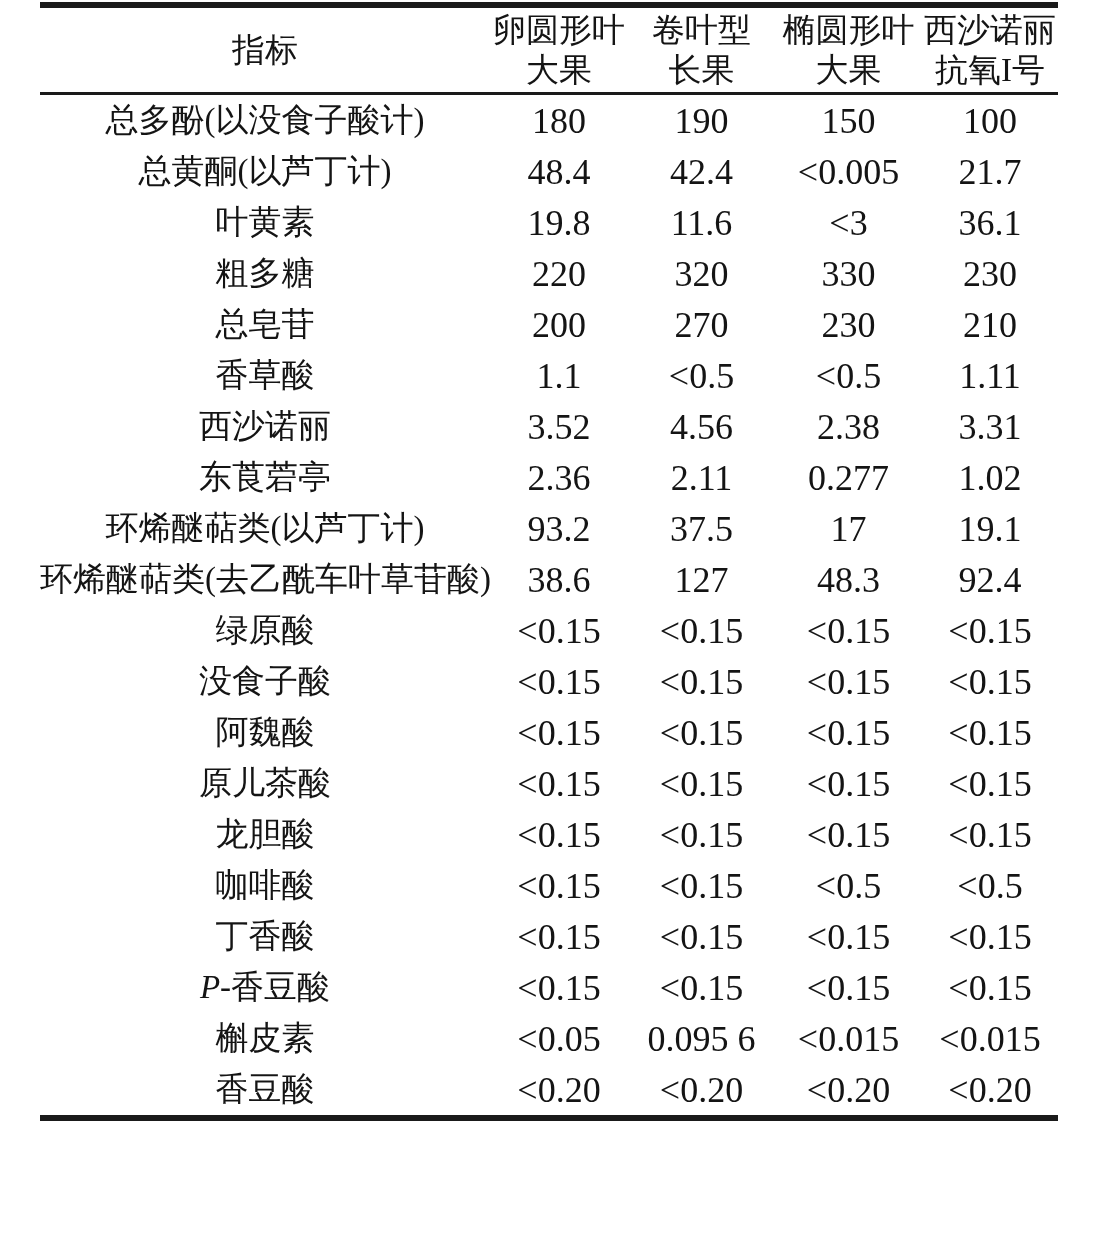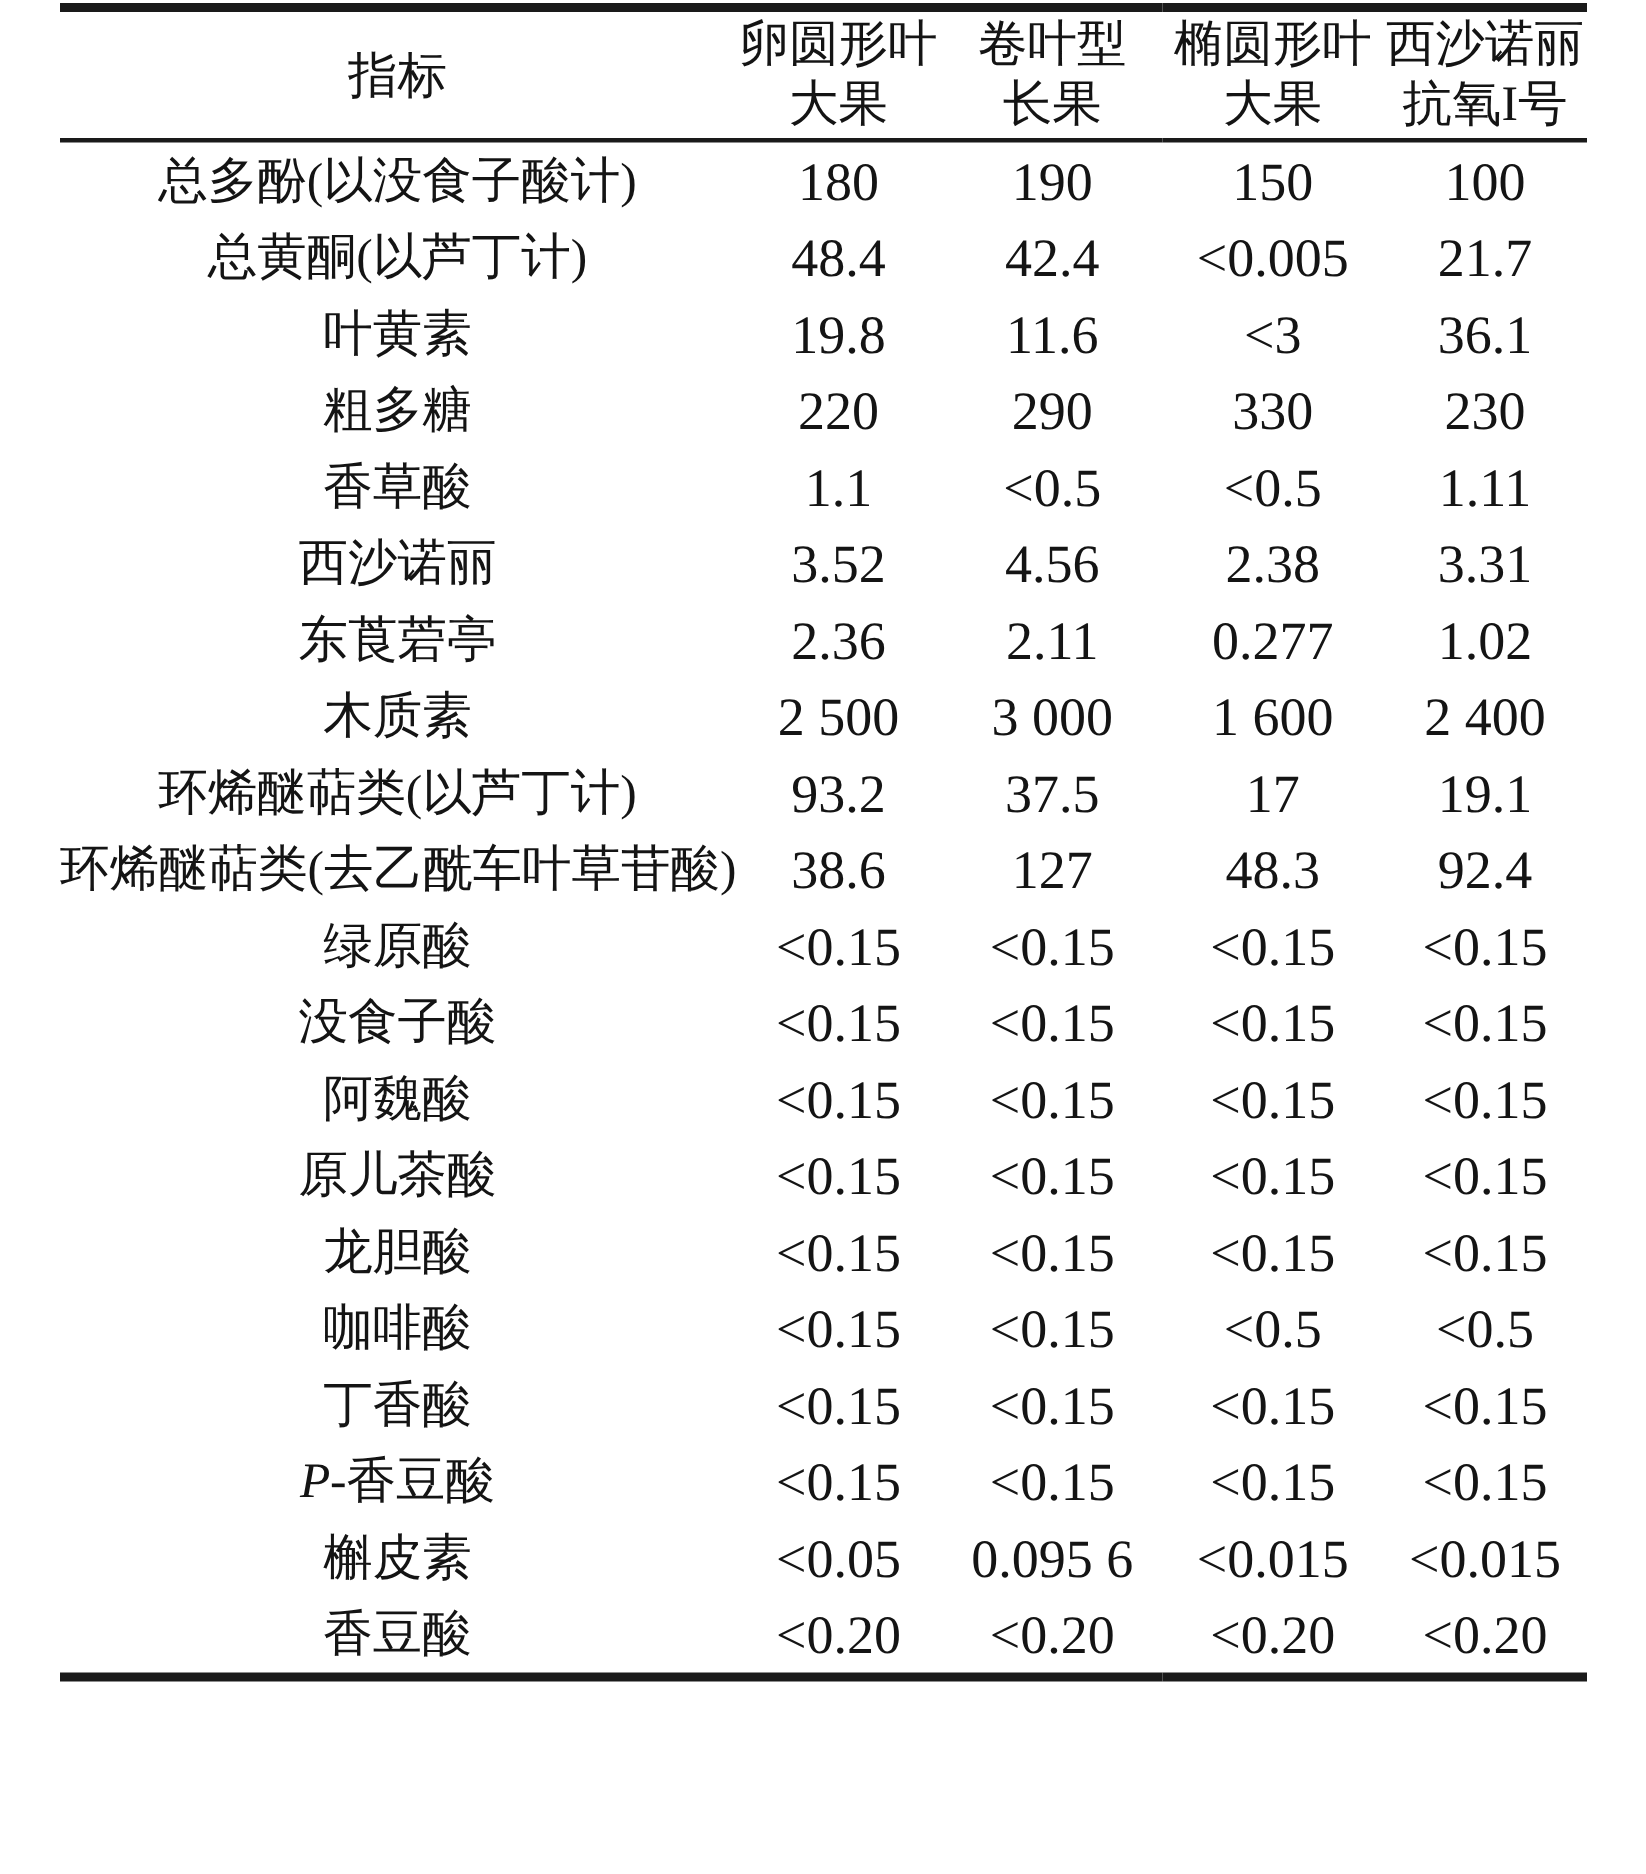--- a/index.html
+++ b/index.html
@@ -114,23 +114,30 @@
         <tr>
           <th class="row-label" scope="row">叶黄素</th>
           <td class="value-cell">19.8</td>
           <td class="value-cell">11.6</td>
           <td class="value-cell">&lt;3</td>
           <td class="value-cell">36.1</td>
         </tr>
         <tr>
           <th class="row-label" scope="row">粗多糖</th>
           <td class="value-cell">220</td>
-          <td class="value-cell">290</td>
+          <td class="value-cell">320</td>
           <td class="value-cell">330</td>
           <td class="value-cell">230</td>
+        </tr>
+        <tr>
+          <th class="row-label" scope="row">总皂苷</th>
+          <td class="value-cell">200</td>
+          <td class="value-cell">270</td>
+          <td class="value-cell">230</td>
+          <td class="value-cell">210</td>
         </tr>
         <tr>
           <th class="row-label" scope="row">香草酸</th>
           <td class="value-cell">1.1</td>
           <td class="value-cell">&lt;0.5</td>
           <td class="value-cell">&lt;0.5</td>
           <td class="value-cell">1.11</td>
         </tr>
         <tr>
           <th class="row-label" scope="row">西沙诺丽</th>
@@ -140,27 +147,20 @@
           <td class="value-cell">3.31</td>
         </tr>
         <tr>
           <th class="row-label" scope="row">东莨菪亭</th>
           <td class="value-cell">2.36</td>
           <td class="value-cell">2.11</td>
           <td class="value-cell">0.277</td>
           <td class="value-cell">1.02</td>
         </tr>
         <tr>
-          <th class="row-label" scope="row">木质素</th>
-          <td class="value-cell">2 500</td>
-          <td class="value-cell">3 000</td>
-          <td class="value-cell">1 600</td>
-          <td class="value-cell">2 400</td>
-        </tr>
-        <tr>
           <th class="row-label" scope="row">环烯醚萜类(以芦丁计)</th>
           <td class="value-cell">93.2</td>
           <td class="value-cell">37.5</td>
           <td class="value-cell">17</td>
           <td class="value-cell">19.1</td>
         </tr>
         <tr>
           <th class="row-label" scope="row">环烯醚萜类(去乙酰车叶草苷酸)</th>
           <td class="value-cell">38.6</td>
           <td class="value-cell">127</td>

